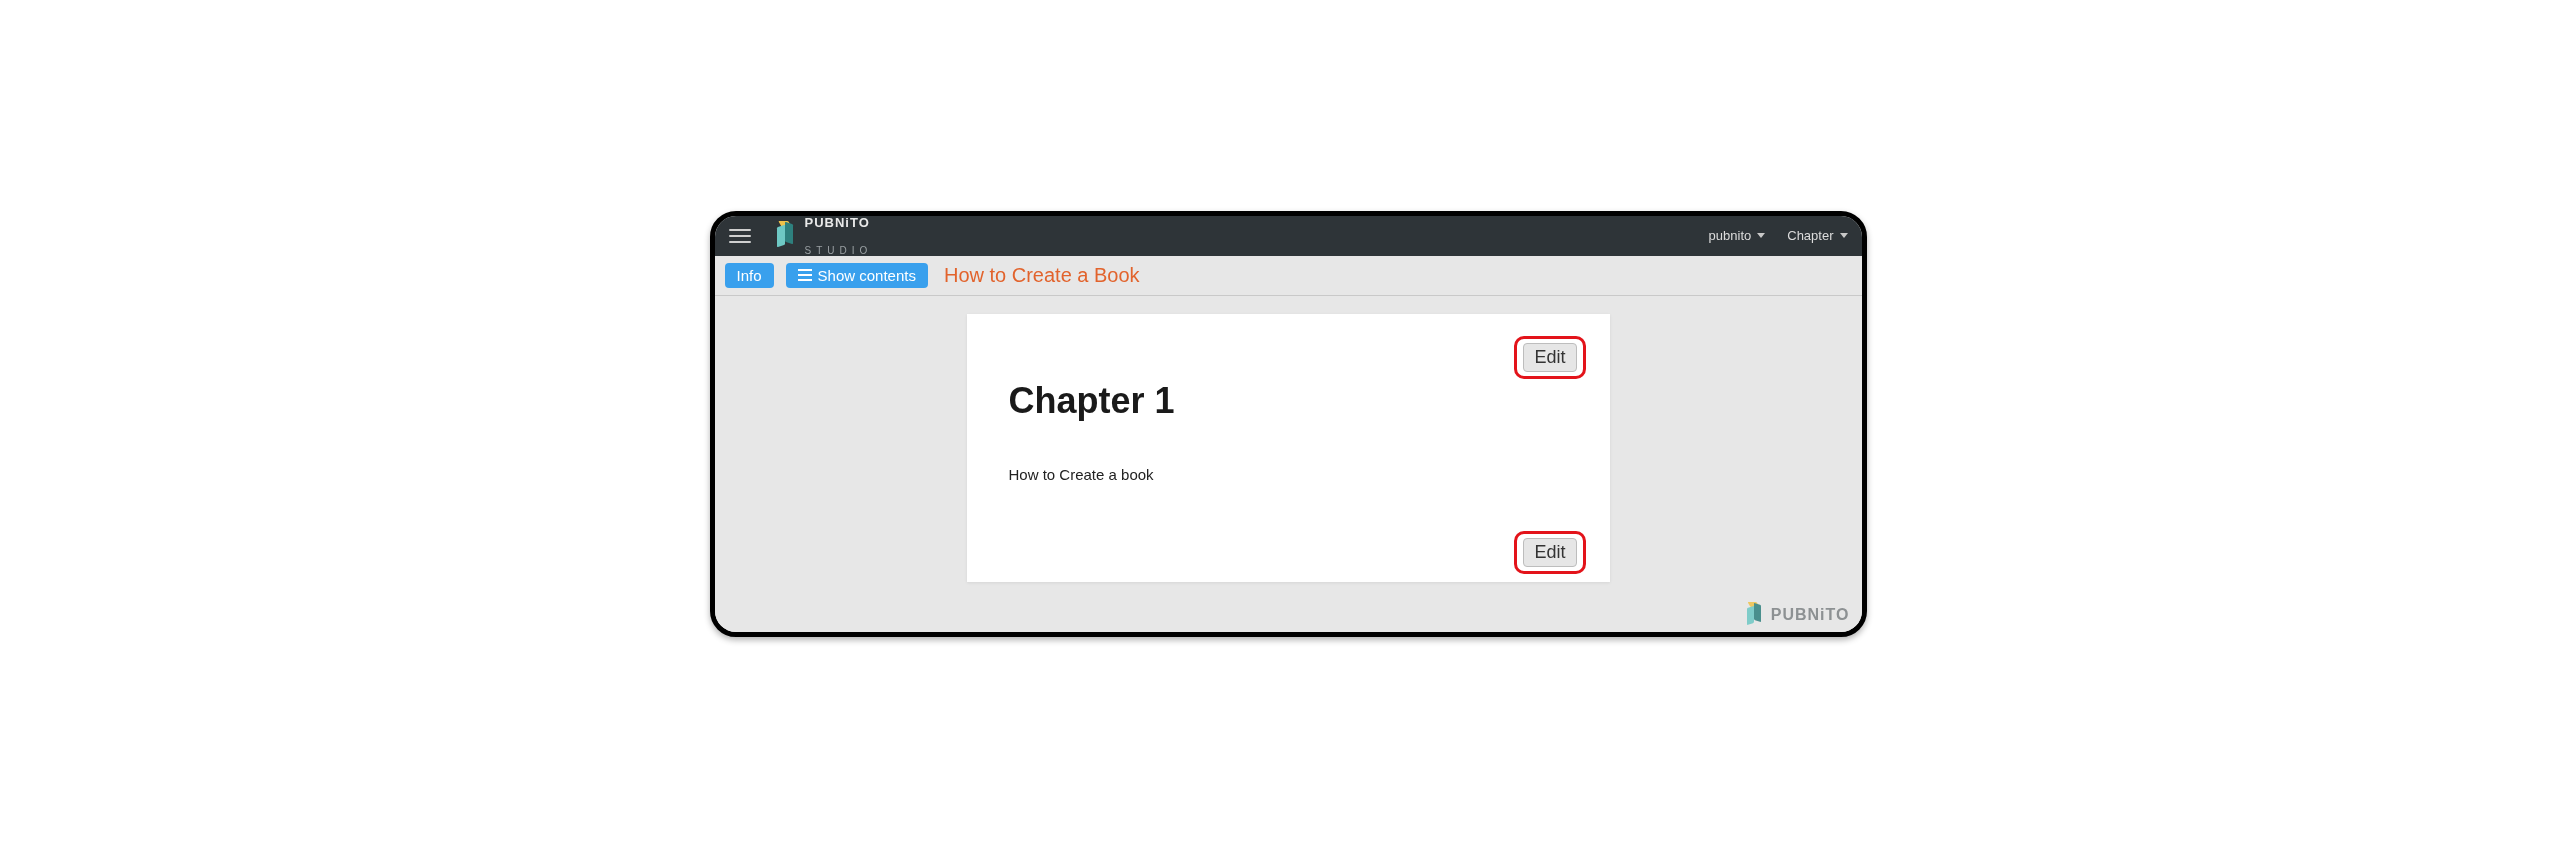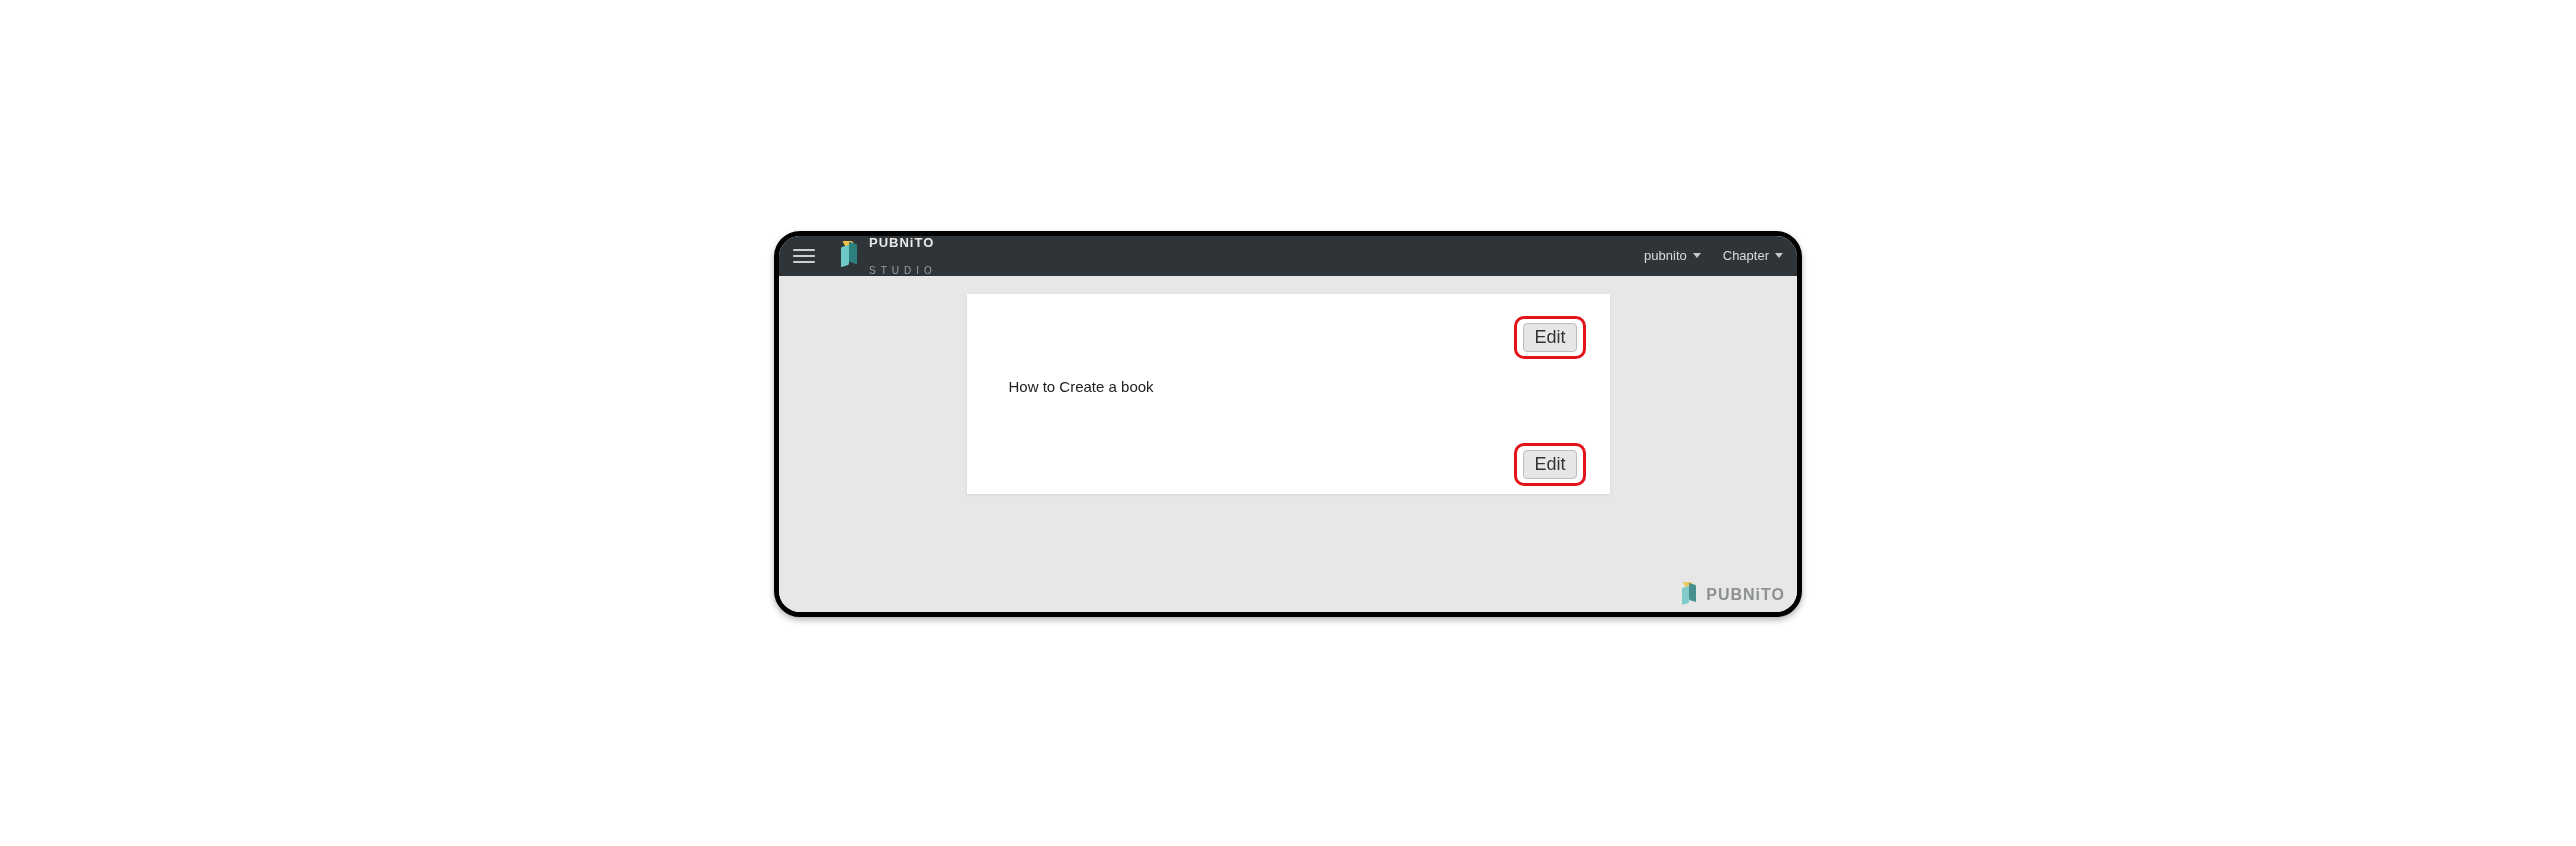--- a/index.html
+++ b/index.html
@@ -6,21 +6,21 @@
   html, body { width: 100%; height: 100%; }
   body {
     font-family: "Helvetica Neue", Arial, sans-serif;
     background: #ffffff;
     display: flex;
     align-items: center;
     justify-content: center;
     min-height: 847px;
   }
   .frame {
-    width: 1028px;
+    width: 1157px;
     background: #e7e7e7;
     border: 5px solid #000;
     border-radius: 26px;
     overflow: hidden;
     box-shadow: 0 3px 6px rgba(0,0,0,0.3);
     position: relative;
   }
 
   
   .topbar {
@@ -140,30 +140,45 @@
         <span>pubnito</span>
         <span class="caret-down"></span>
       </div>
       <div class="item">
         <span>Chapter</span>
         <span class="caret-down"></span>
       </div>
     </div>
   </div>
 
+  <div class="toolbar">
+    <button class="btn-blue">
+      <span>Info</span>
+    </button>
+    <button class="btn-blue">
+      <span class="mini-list">
+          <span></span>
+          <span></span>
+          <span></span>
+        </span>
+      <span>Show contents</span>
+    </button>
+    <span class="book-title">How to Create a Book</span>
+  </div>
 
   <div class="canvas-area">
     <div class="page">
 
       <div class="edit-wrap top">
         <button class="edit-btn">
           <span>Edit</span>
         </button>
       </div>
 
+      <h1 class="chapter-h">Chapter 1</h1>
       <p class="chapter-body">How to Create a book</p>
 
       <div class="edit-wrap bottom">
         <button class="edit-btn">
           <span>Edit</span>
         </button>
       </div>
     </div>
 
     <div class="watermark">

